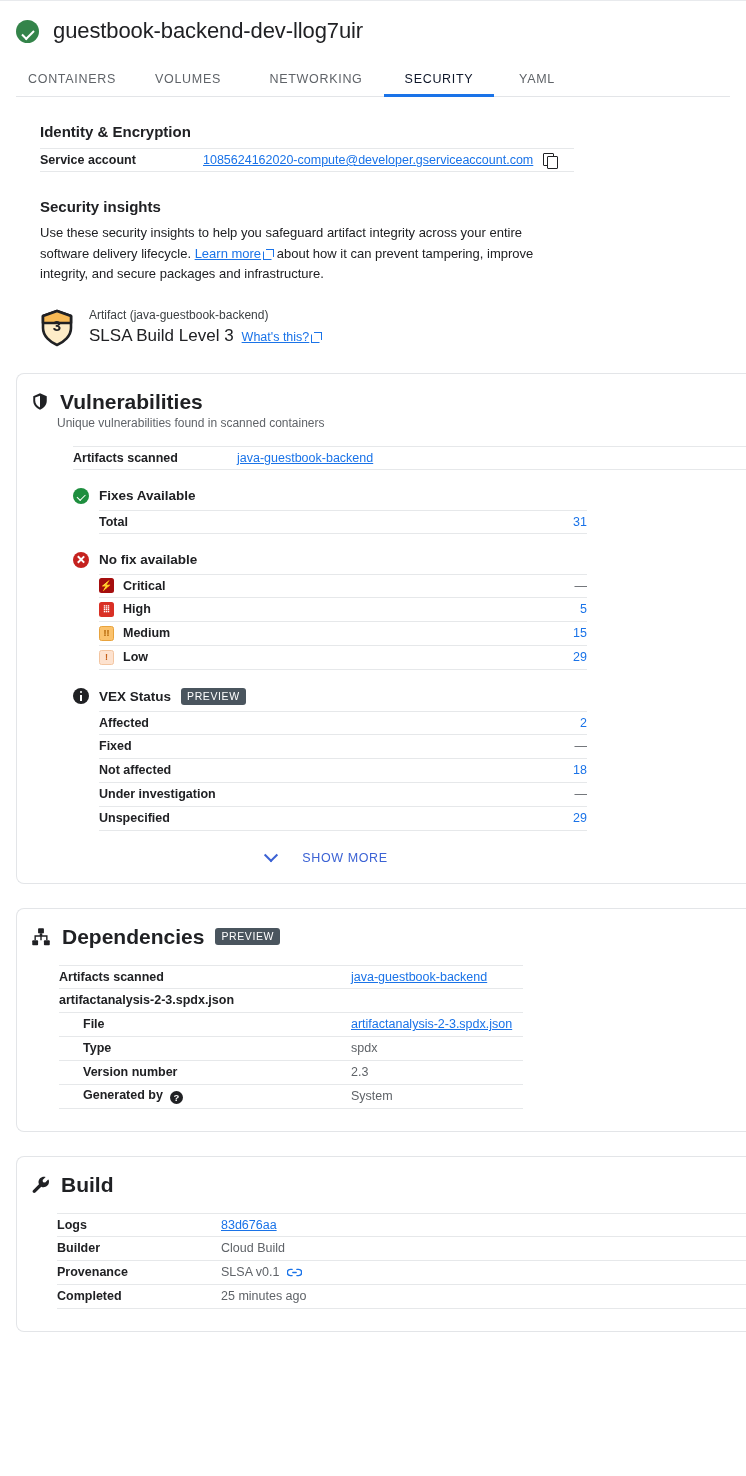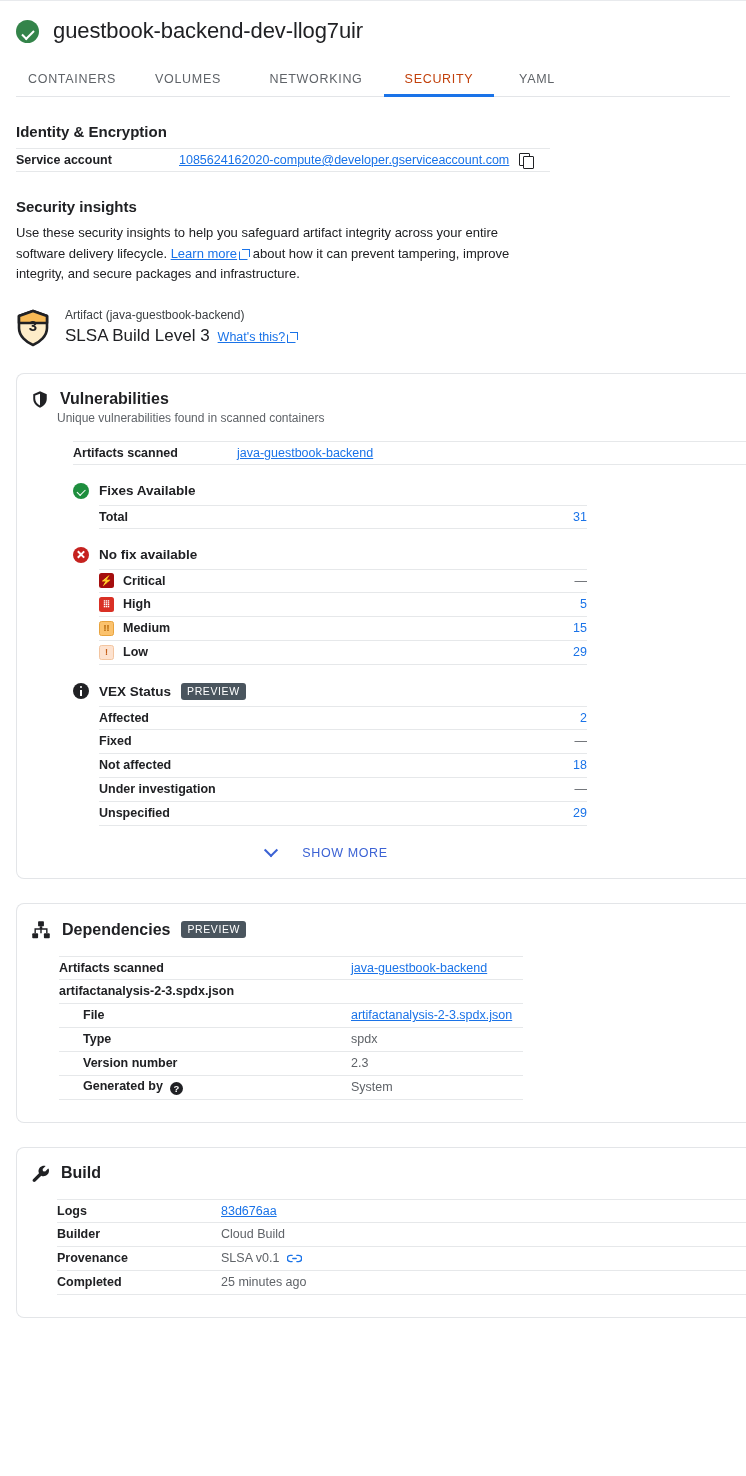--- a/index.html
+++ b/index.html
@@ -44,28 +44,28 @@
   .tab {
     font-size: 12.5px; letter-spacing: 0.7px; color: #5f6368;
     padding: 0 0 10px 0; margin-right: 0; cursor: pointer;
     position: relative; white-space: nowrap; text-align: center;
   }
   .tab.t0 { width: 112px; }
   .tab.t1 { width: 120px; }
   .tab.t2 { width: 136px; }
   .tab.t3 { width: 110px; }
   .tab.t4 { width: 86px; }
-  .tab.active { color: #c2410c; }
+  .tab.active { color: #0f172a; }
   .tab.active::after {
     content: ""; position: absolute; left: 0; right: 0; bottom: -1px;
     height: 3px; background: #1a73e8;
   }
 
   
-  .sec { padding: 0 16px; }
+  .sec { padding: 0 16px; margin-left: 24px; }
   .sec-h {
     font-size: 15px; font-weight: bold; color: #202124;
     margin: 26px 0 8px 0;
   }
   a.lnk { color: #1a73e8; text-decoration: underline; cursor: pointer; }
 
   
   .kv { width: 534px; }
   .kv-row {
     display: flex; align-items: center; height: 24px;
@@ -116,21 +116,21 @@
   .slsa-whats { font-size: 12.5px; }
 
   
   .card {
     margin: 0 0 0 16px; width: 746px;
     border: 1px solid #e3e5e8; border-right: none;
     border-radius: 8px 0 0 8px; background: #fff;
   }
   .card-pad { padding: 16px 0 18px 0; }
   .card-head { display: flex; align-items: center; gap: 11px; padding: 0 0 0 14px; }
-  .card-title { font-size: 16px; font-weight: bold; color: #202124; }
+  .card-title { font-size: 21px; font-weight: bold; color: #202124; }
   .card-sub { font-size: 12px; color: #5f6368; margin: 2px 0 0 40px; }
 
   .badge {
     display: inline-block; background: #4a555e; color: #fff;
     font-size: 10.5px; letter-spacing: 0.6px; padding: 2px 6px 3px 6px;
     border-radius: 3px; line-height: 12px; vertical-align: 2px;
   }
 
   
   .shield-ico { width: 18px; height: 19px; flex: none; }

